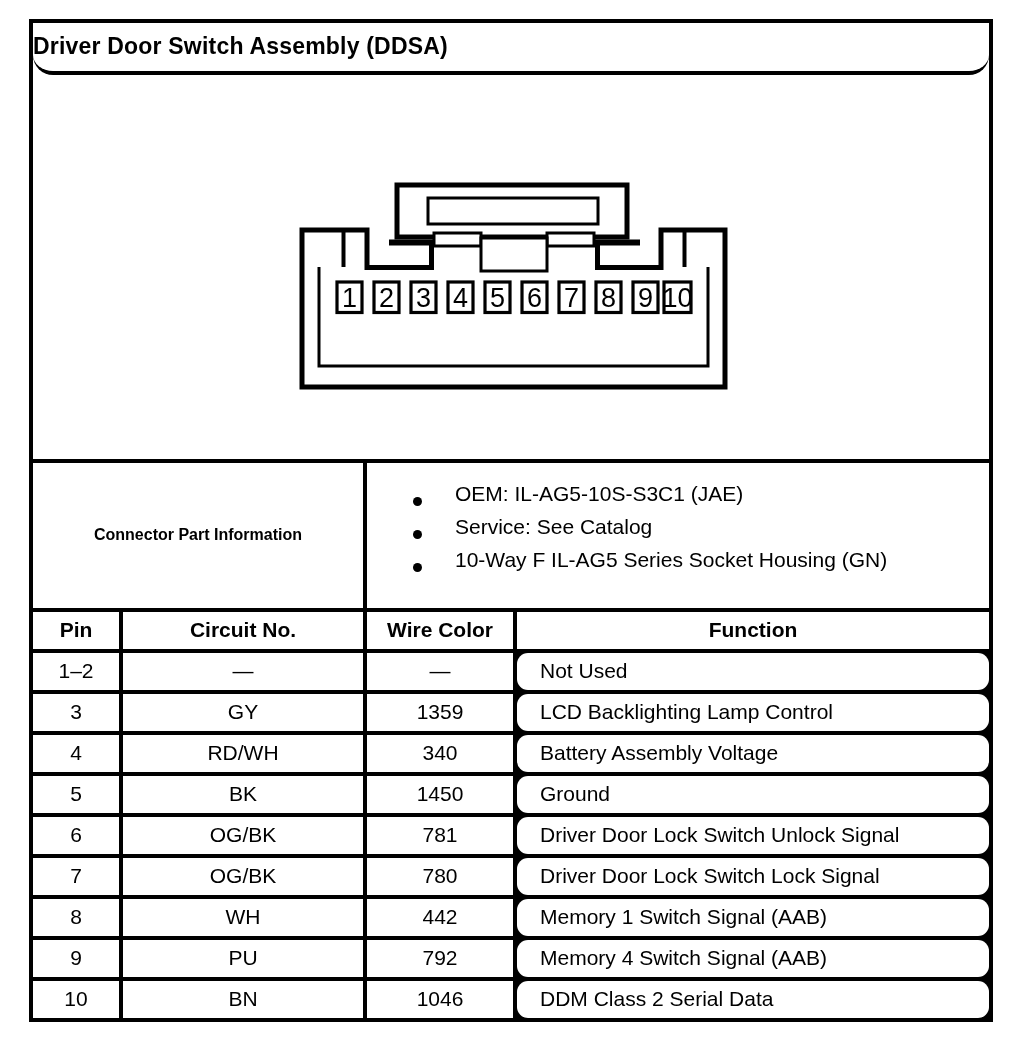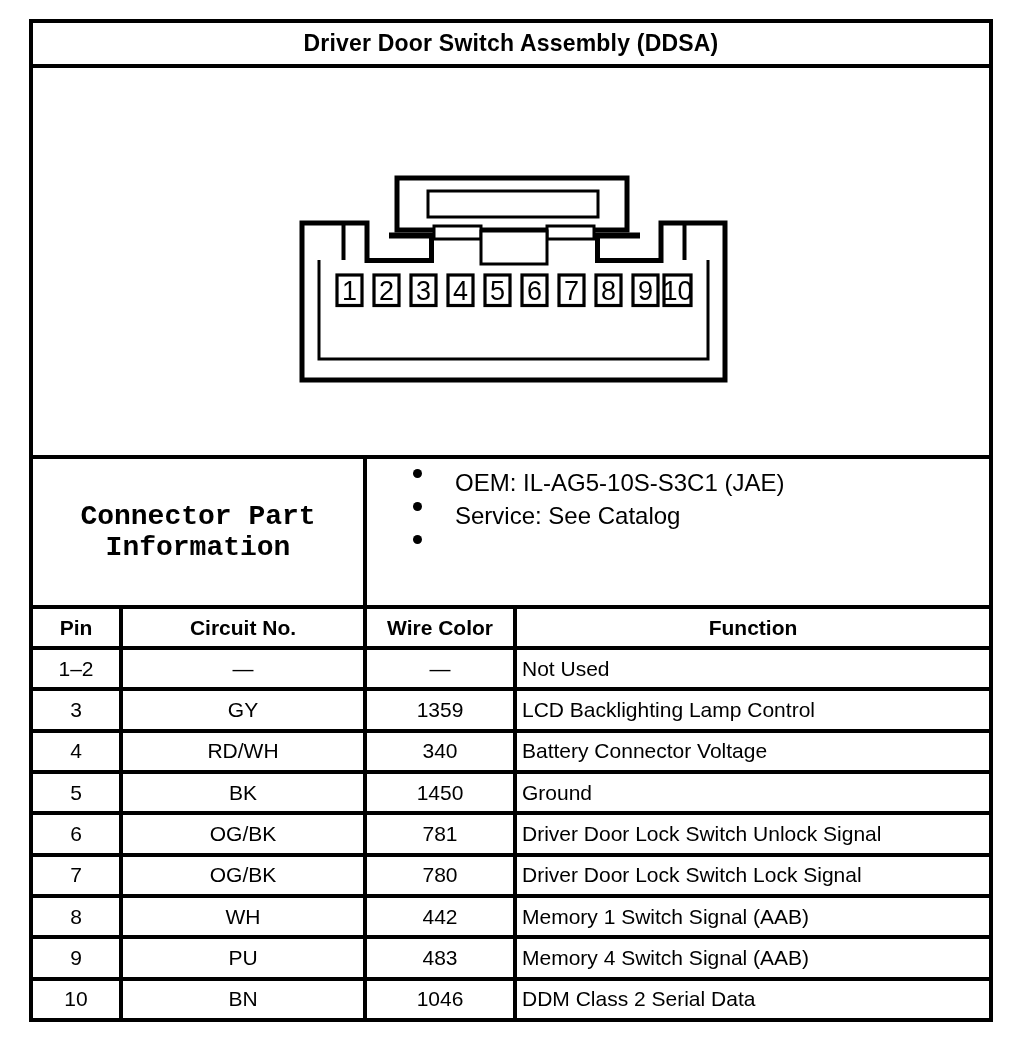--- a/index.html
+++ b/index.html
@@ -3,48 +3,48 @@
 <meta charset="utf-8">
 <style>
   html,body{margin:0;padding:0;background:#ffffff;}
   body{width:1024px;height:1038px;position:relative;font-family:"Liberation Sans",sans-serif;color:#000;}
   .sheet{
     position:absolute;left:29px;top:19px;width:964px;height:1003px;
     border:4px solid #000;box-sizing:border-box;background:#fff;
     display:flex;flex-direction:column;
   }
   
-  .title-row{height:45px;border-bottom:4px solid #000;box-sizing:border-box;
-    display:flex;align-items:center;justify-content:center;}
+  .title-row{height:52px;border-bottom:4px solid #000;box-sizing:border-box;
+    display:flex;align-items:center;justify-content:flex-start;border-radius:20px;}
   .title-row .t{font-size:23px;font-weight:bold;letter-spacing:0.2px;}
   
   .diagram-row{height:392px;border-bottom:4px solid #000;box-sizing:border-box;position:relative;}
   .diagram-row svg{position:absolute;left:0;top:0;display:block;}
   .ln{fill:none;stroke:#000;}
   .wfill{fill:#fff;stroke:#000;}
   .pinbox{fill:#fff;stroke:#000;stroke-width:3.2px;}
   .pinnum{font-family:"Liberation Sans",sans-serif;font-size:27px;fill:#000;text-anchor:middle;}
   
   .partinfo-row{height:150px;border-bottom:4px solid #000;box-sizing:border-box;
     display:grid;grid-template-columns:330px 1fr;gap:4px;background:#000;}
   .partinfo-row>div{background:#fff;}
   .pi-label{display:flex;align-items:center;justify-content:center;
-    font-size:28px;font-weight:bold;text-align:center;font-family:Liberation Mono, monospace;}
+    font-size:16px;font-weight:bold;text-align:center;}
   .pi-bullets{padding-top:10px;box-sizing:border-box;}
-  .bullet-row{display:flex;align-items:flex-start;height:33px;padding-left:46px;font-size:24px;}
+  .bullet-row{display:flex;align-items:flex-end;height:33px;padding-left:46px;font-size:21px;}
   .bullet-row .dot{width:9px;height:9px;border-radius:50%;background:#000;margin-right:33px;flex:0 0 auto;}
   
   .pin-table{height:410px;display:grid;
     grid-template-columns:86px 240px 146px 1fr;
     grid-template-rows:repeat(10,1fr);
     gap:4px;background:#000;}
   .pin-table>div{background:#fff;display:flex;align-items:center;justify-content:center;
     font-size:21px;overflow:hidden;white-space:nowrap;}
   .pin-table>div.hdr{font-weight:bold;}
-  .pin-table>div.fn{justify-content:flex-start;padding-left:5px;}
+  .pin-table>div.fn{justify-content:flex-start;padding-left:23px;border-radius:11px;}
 </style>
 </head>
 <body>
 
 <div class="sheet">
 
   <div class="title-row">
     <div class="t">Driver Door Switch Assembly (DDSA)</div>
   </div>
 
@@ -99,60 +99,61 @@
         <div class="bullet-row">
           <span class="dot"></span>
           <span>OEM: IL-AG5-10S-S3C1 (JAE)</span>
         </div>
         <div class="bullet-row">
           <span class="dot"></span>
           <span>Service: See Catalog</span>
         </div>
         <div class="bullet-row">
           <span class="dot"></span>
+          <span>10-Way F IL-AG5 Series Socket Housing (GN)</span>
         </div>
       </div>
   </div>
 
   <div class="pin-table">
       <div class="hdr">Pin</div>
       <div class="hdr">Circuit No.</div>
       <div class="hdr">Wire Color</div>
       <div class="hdr">Function</div>
       <div>1–2</div>
       <div>—</div>
       <div>—</div>
       <div class="fn">Not Used</div>
       <div>3</div>
       <div>GY</div>
       <div>1359</div>
       <div class="fn">LCD Backlighting Lamp Control</div>
       <div>4</div>
       <div>RD/WH</div>
       <div>340</div>
-      <div class="fn">Battery Connector Voltage</div>
+      <div class="fn">Battery Assembly Voltage</div>
       <div>5</div>
       <div>BK</div>
       <div>1450</div>
       <div class="fn">Ground</div>
       <div>6</div>
       <div>OG/BK</div>
       <div>781</div>
       <div class="fn">Driver Door Lock Switch Unlock Signal</div>
       <div>7</div>
       <div>OG/BK</div>
       <div>780</div>
       <div class="fn">Driver Door Lock Switch Lock Signal</div>
       <div>8</div>
       <div>WH</div>
       <div>442</div>
       <div class="fn">Memory 1 Switch Signal (AAB)</div>
       <div>9</div>
       <div>PU</div>
-      <div>483</div>
+      <div>792</div>
       <div class="fn">Memory 4 Switch Signal (AAB)</div>
       <div>10</div>
       <div>BN</div>
       <div>1046</div>
       <div class="fn">DDM Class 2 Serial Data</div>
     </div>
 
 </div>
 
 </body></html>

